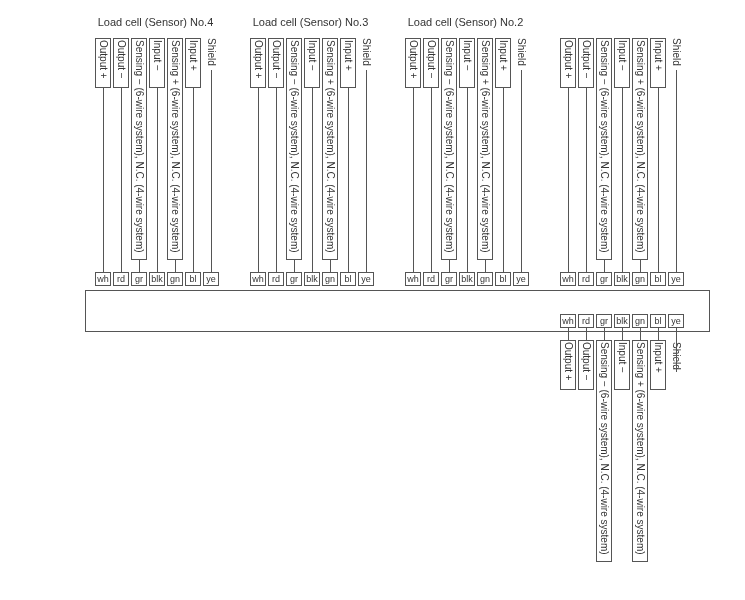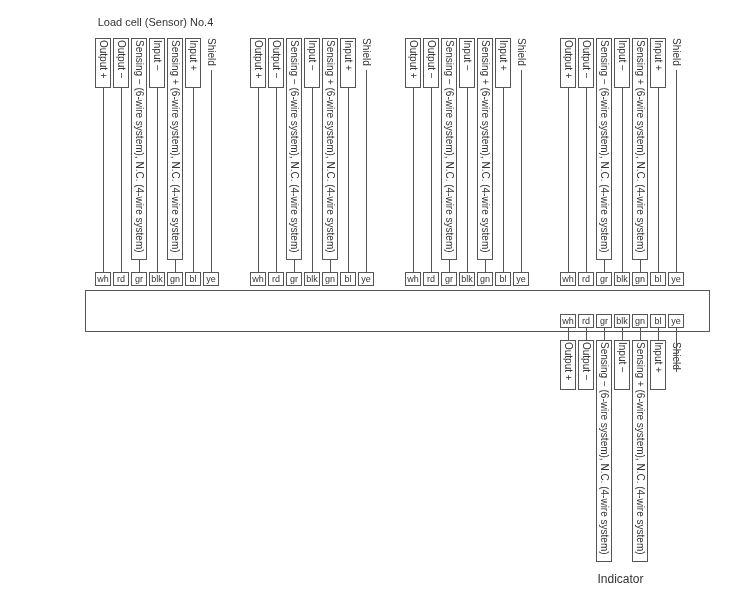--- a/index.html
+++ b/index.html
@@ -130,20 +130,22 @@
   }
 </style>
 </head>
 <body>
 
 <div class="diagram">
 
   <div class="bus-rect" style="left:85px; top:290px; width:625px; height:42px;"></div>
 
   <div class="sensor-header" style="left:78px;">Load cell (Sensor) No.4</div>
+  <div class="sensor-header" style="left:233px;">Load cell (Sensor) No.3</div>
+  <div class="sensor-header" style="left:388px;">Load cell (Sensor) No.2</div>
 
   <div class="sensor-block" style="left:95px;">
     <div class="signal" style="left:0px;">
       <div class="signal-box" style="height:50px;"></div>
       <span class="signal-label">Output +</span>
       <div class="wire-tick" style="top:50px; height:184px;"></div>
       <div class="color-box" style="top:234px;">wh</div>
     </div>
     <div class="signal" style="left:18px;">
       <div class="signal-box" style="height:50px;"></div>
@@ -355,15 +357,14 @@
       <div class="indicator-box" style="top:12px; height:50px;"></div>
       <span class="indicator-label" style="top:14px;">Input +</span>
     </div>
     <div class="indicator-signal" style="left:108px;">
       <div class="wire-tick" style="top:0; height:12px;"></div>
       <span class="indicator-label" style="top:14px;">Shield</span>
       <div class="wire-tick" style="top:12px; height:32px; left:7.5px;"></div>
     </div>
   </div>
 
-  <div class="footer-label" style="left:543px; top:572px;">Indicator</div>
 
 </div>
 
 </body></html>

